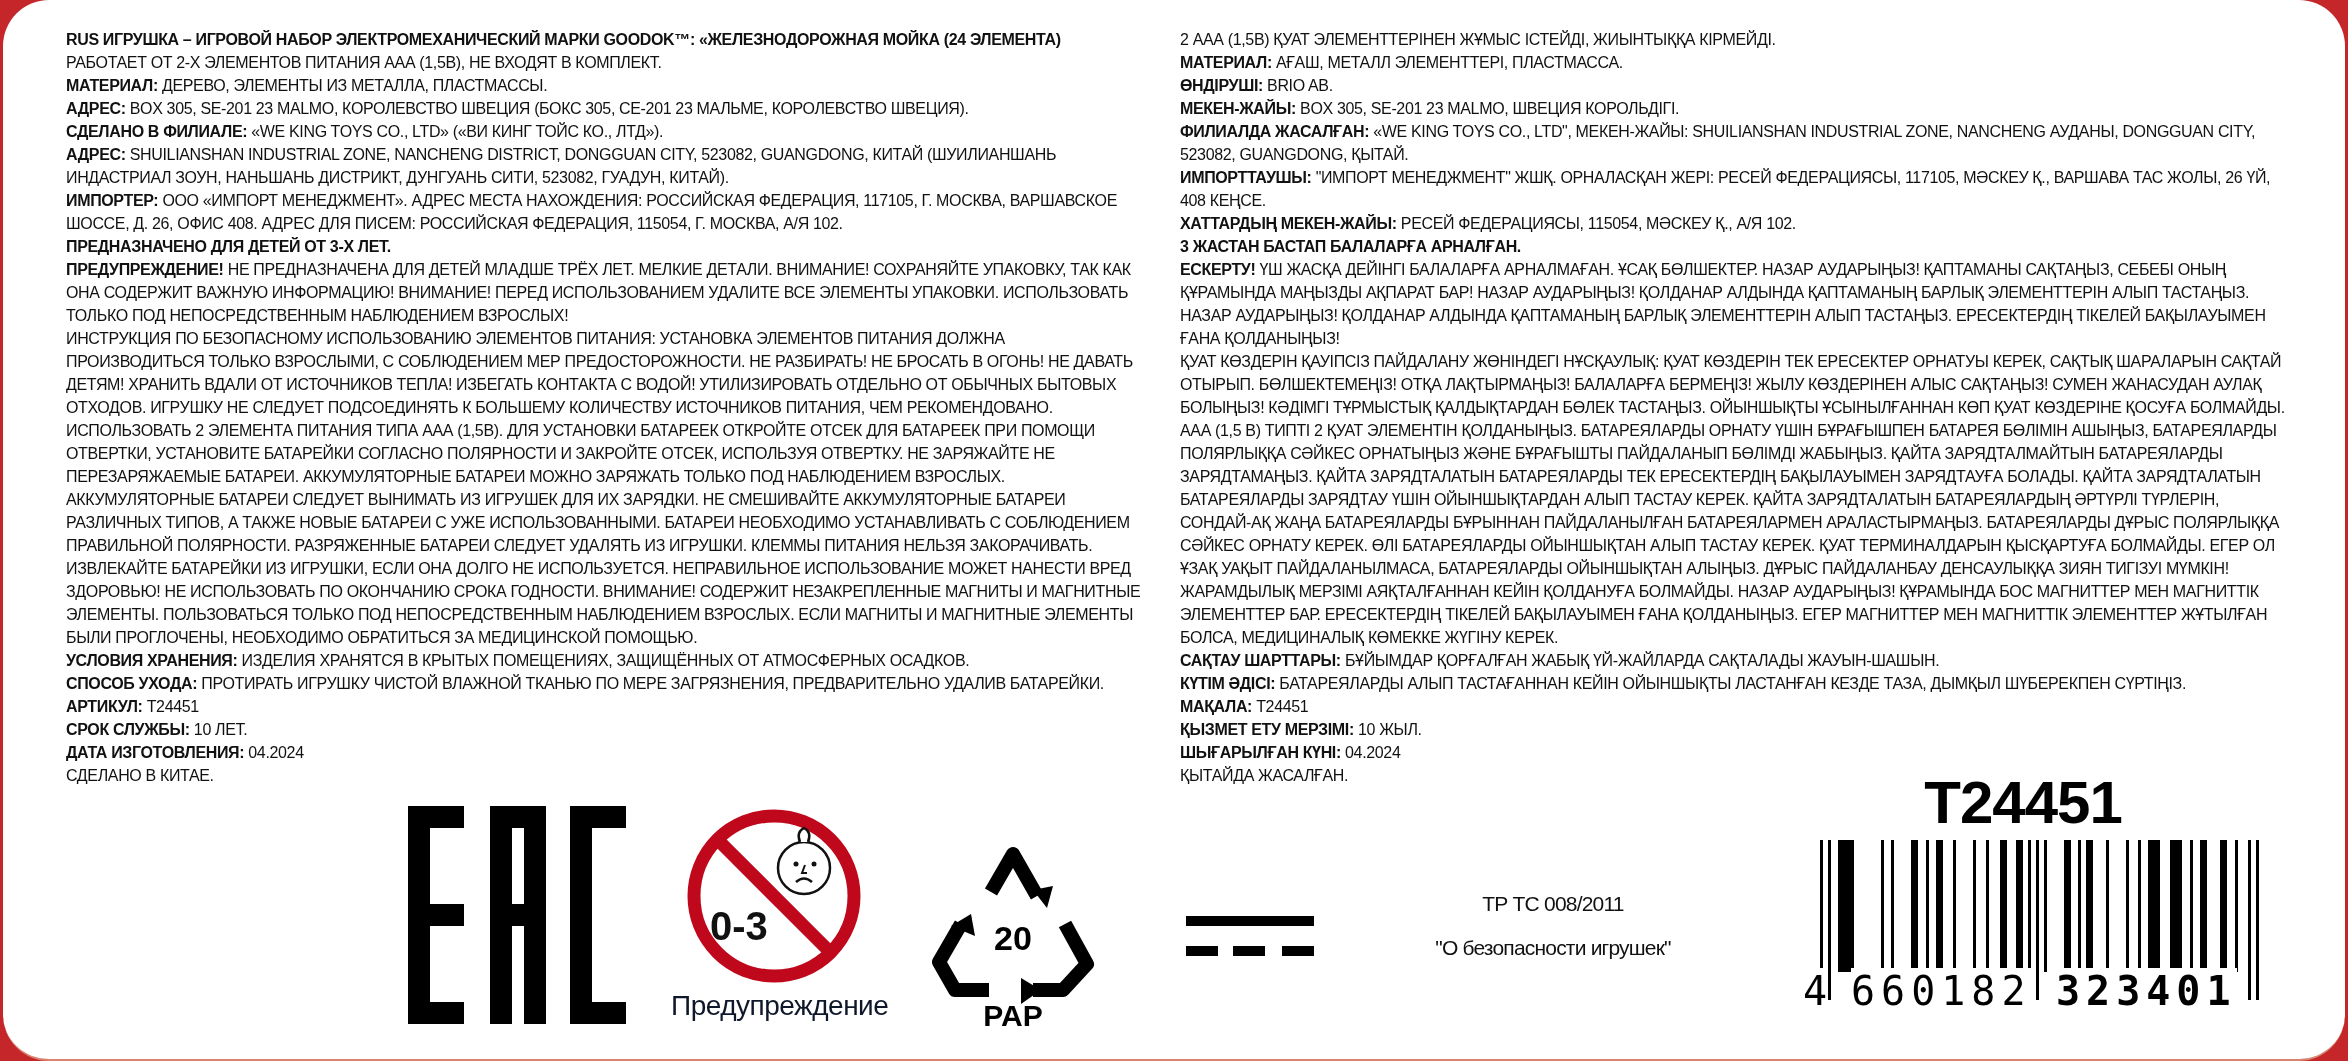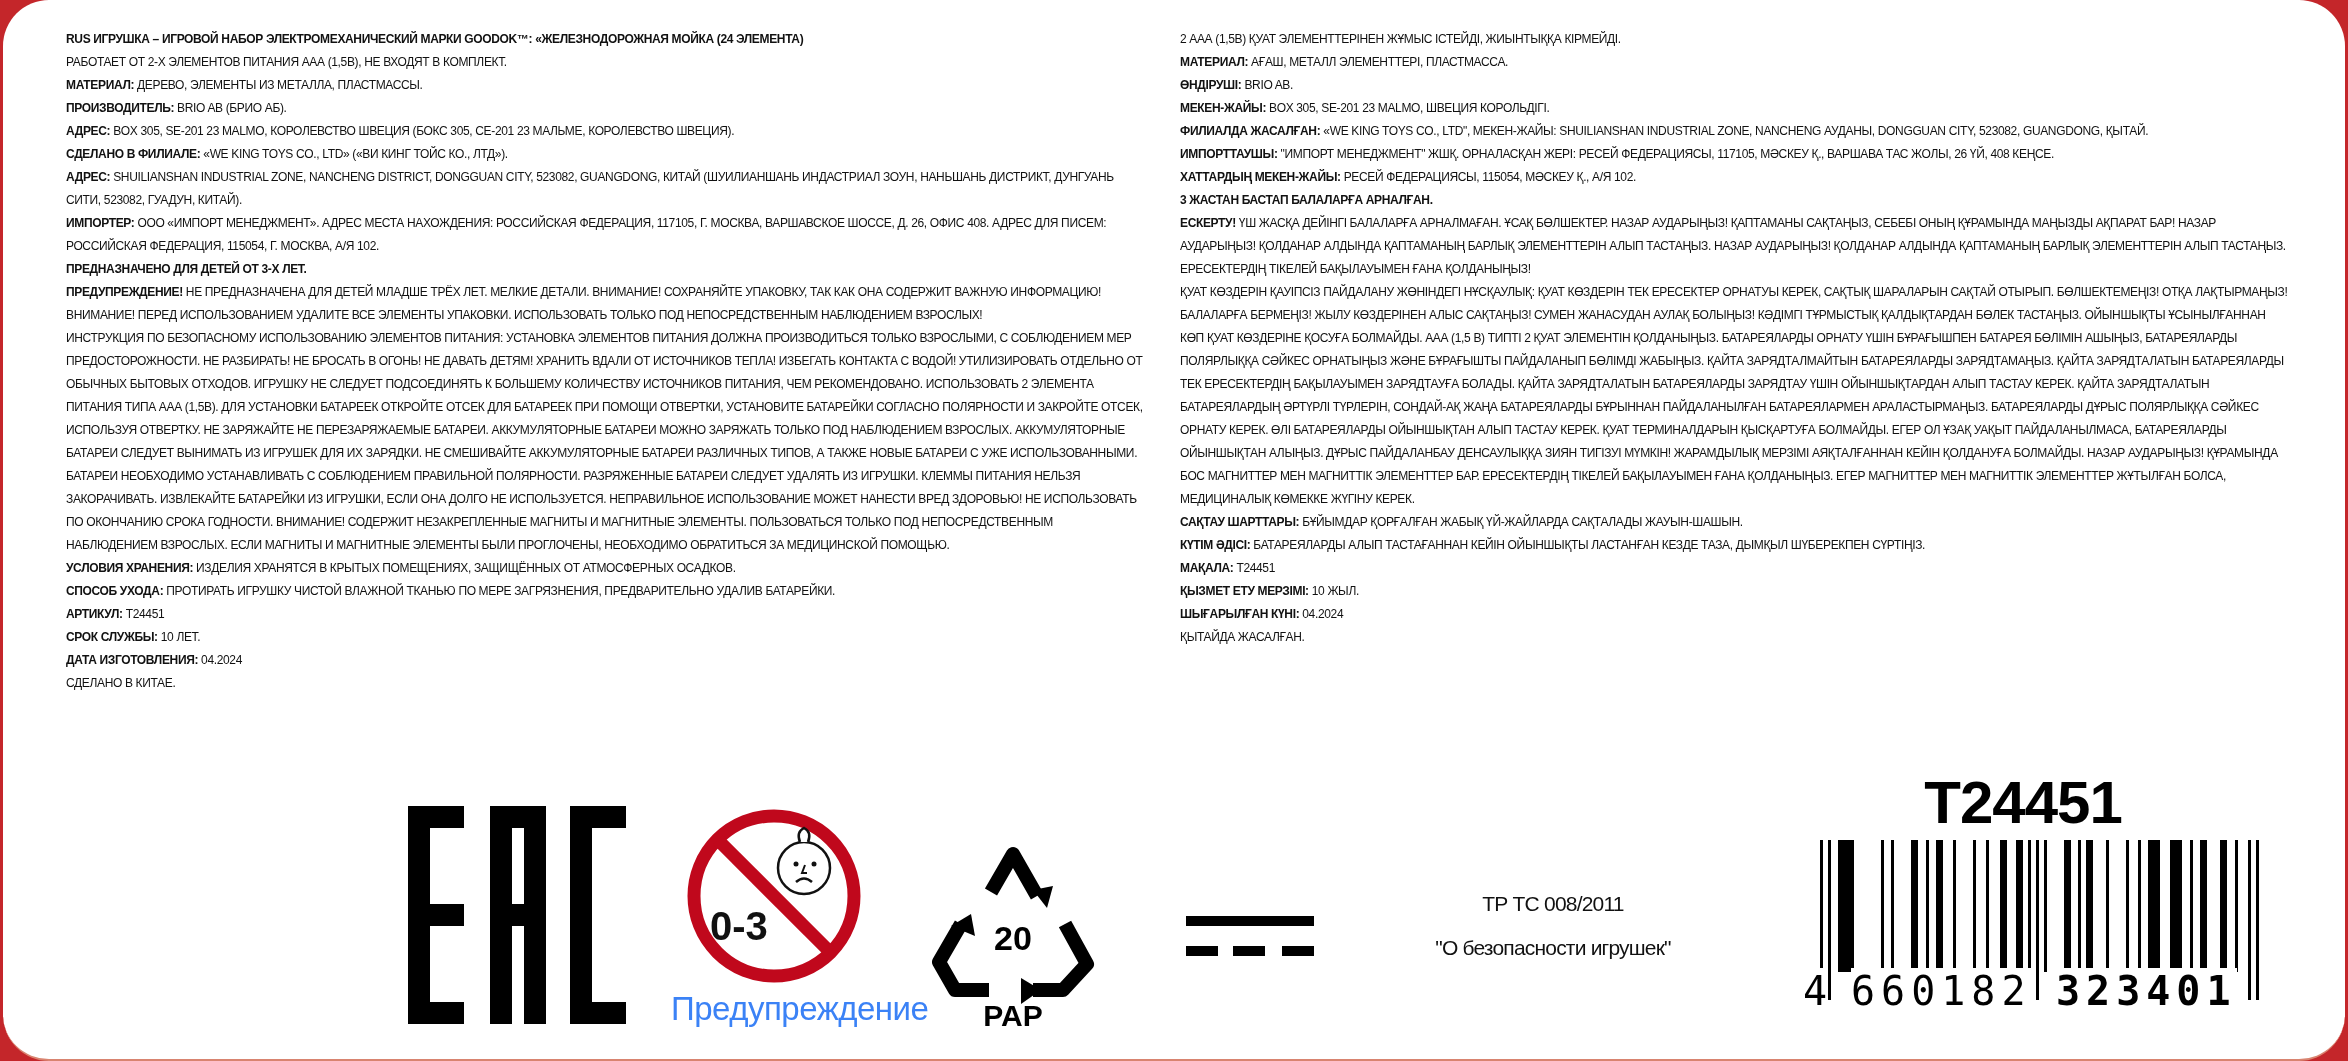--- a/index.html
+++ b/index.html
@@ -9,51 +9,50 @@
     font-family:"Liberation Sans", sans-serif;
   }
   .card {
     position:absolute; left:3px; top:0; width:2342px; height:1059px;
     background:#ffffff; border-radius:46px;
     border-bottom:2px solid #d98470;
   }
   .col {
     position:absolute; top:28px;
     font-family:"Liberation Sans Narrow","Liberation Sans", sans-serif;
-    font-size:12px; line-height:23px; color:#111;
+    font-size:16px; line-height:23px; color:#111;
     letter-spacing:-0.35px;
     transform-origin:0 0;
   }
   .col.ru { left:63px; width:1080px; }
   .col.kz { left:1177px; width:1110px; }
   .col p { margin:0; }
   .col b { font-weight:bold; }
   .eac { position:absolute; left:405px; top:806px; width:218px; height:218px; }
   .nokids { position:absolute; left:683px; top:808px; width:176px; height:176px; }
   .nokids-label { position:absolute; left:668px; top:990px; width:210px; text-align:center;
-    font-family:"Liberation Sans Narrow","Liberation Sans", sans-serif; font-size:33px; color:#3b82f6; letter-spacing:-0.5px; }
+    font-family:"Liberation Sans Narrow","Liberation Sans", sans-serif; font-size:28px; color:#0f172a; letter-spacing:-0.5px; }
   .recycle { position:absolute; left:926px; top:840px; width:168px; height:190px; }
   .dc-symbol { position:absolute; left:1183px; top:910px; width:128px; height:52px; }
   .tr-text { position:absolute; left:1330px; top:882px; width:440px; text-align:center;
     font-family:"Liberation Sans", sans-serif; font-size:21px; line-height:44px; color:#111; letter-spacing:-0.8px; }
   .art-big { position:absolute; left:1900px; top:768px; width:240px; text-align:center;
     font-family:"Liberation Sans", sans-serif; font-weight:bold; font-size:60px; color:#000; letter-spacing:-1px; }
   .barcode { position:absolute; left:1795px; top:840px; width:480px; height:172px; }
   .barcode-digits { position:absolute; top:968px; font-family:"DejaVu Sans Mono", monospace; font-size:40px; color:#000; background:#fff; letter-spacing:0; }
 </style>
 </head>
 <body>
 
 <div class="card">
 
   <div class="col ru">
     <p><b>RUS ИГРУШКА – ИГРОВОЙ НАБОР ЭЛЕКТРОМЕХАНИЧЕСКИЙ МАРКИ GOODOK™: «ЖЕЛЕЗНОДОРОЖНАЯ МОЙКА (24 ЭЛЕМЕНТА)</b></p>
     <p>РАБОТАЕТ ОТ 2-Х ЭЛЕМЕНТОВ ПИТАНИЯ ААА (1,5В), НЕ ВХОДЯТ В КОМПЛЕКТ.</p>
     <p><b>МАТЕРИАЛ:</b><span> ДЕРЕВО, ЭЛЕМЕНТЫ ИЗ МЕТАЛЛА, ПЛАСТМАССЫ.</span></p>
-    <p><b>ПРОИЗВОДИТЕЛЬ:</b><span> BRIO AB (БРИО АБ).</span></p>
     <p><b>АДРЕС:</b><span> BOX 305, SE-201 23 MALMO, КОРОЛЕВСТВО ШВЕЦИЯ (БОКС 305, СЕ-201 23 МАЛЬМЕ, КОРОЛЕВСТВО ШВЕЦИЯ).</span></p>
     <p><b>СДЕЛАНО В ФИЛИАЛЕ:</b><span> «WE KING TOYS CO., LTD» («ВИ КИНГ ТОЙС КО., ЛТД»).</span></p>
     <p><b>АДРЕС:</b><span> SHUILIANSHAN INDUSTRIAL ZONE, NANCHENG DISTRICT, DONGGUAN CITY, 523082, GUANGDONG, КИТАЙ (ШУИЛИАНШАНЬ ИНДАСТРИАЛ ЗОУН, НАНЬШАНЬ ДИСТРИКТ, ДУНГУАНЬ СИТИ, 523082, ГУАДУН, КИТАЙ).</span></p>
     <p><b>ИМПОРТЕР:</b><span> ООО «ИМПОРТ МЕНЕДЖМЕНТ». АДРЕС МЕСТА НАХОЖДЕНИЯ: РОССИЙСКАЯ ФЕДЕРАЦИЯ, 117105, Г. МОСКВА, ВАРШАВСКОЕ ШОССЕ, Д. 26, ОФИС 408. АДРЕС ДЛЯ ПИСЕМ: РОССИЙСКАЯ ФЕДЕРАЦИЯ, 115054, Г. МОСКВА, А/Я 102.</span></p>
     <p><b>ПРЕДНАЗНАЧЕНО ДЛЯ ДЕТЕЙ ОТ 3-Х ЛЕТ.</b></p>
     <p><b>ПРЕДУПРЕЖДЕНИЕ!</b><span> НЕ ПРЕДНАЗНАЧЕНА ДЛЯ ДЕТЕЙ МЛАДШЕ ТРЁХ ЛЕТ. МЕЛКИЕ ДЕТАЛИ. ВНИМАНИЕ! СОХРАНЯЙТЕ УПАКОВКУ, ТАК КАК ОНА СОДЕРЖИТ ВАЖНУЮ ИНФОРМАЦИЮ! ВНИМАНИЕ! ПЕРЕД ИСПОЛЬЗОВАНИЕМ УДАЛИТЕ ВСЕ ЭЛЕМЕНТЫ УПАКОВКИ. ИСПОЛЬЗОВАТЬ ТОЛЬКО ПОД НЕПОСРЕДСТВЕННЫМ НАБЛЮДЕНИЕМ ВЗРОСЛЫХ!</span></p>
     <p>ИНСТРУКЦИЯ ПО БЕЗОПАСНОМУ ИСПОЛЬЗОВАНИЮ ЭЛЕМЕНТОВ ПИТАНИЯ: УСТАНОВКА ЭЛЕМЕНТОВ ПИТАНИЯ ДОЛЖНА ПРОИЗВОДИТЬСЯ ТОЛЬКО ВЗРОСЛЫМИ, С СОБЛЮДЕНИЕМ МЕР ПРЕДОСТОРОЖНОСТИ. НЕ РАЗБИРАТЬ! НЕ БРОСАТЬ В ОГОНЬ! НЕ ДАВАТЬ ДЕТЯМ! ХРАНИТЬ ВДАЛИ ОТ ИСТОЧНИКОВ ТЕПЛА! ИЗБЕГАТЬ КОНТАКТА С ВОДОЙ! УТИЛИЗИРОВАТЬ ОТДЕЛЬНО ОТ ОБЫЧНЫХ БЫТОВЫХ ОТХОДОВ. ИГРУШКУ НЕ СЛЕДУЕТ ПОДСОЕДИНЯТЬ К БОЛЬШЕМУ КОЛИЧЕСТВУ ИСТОЧНИКОВ ПИТАНИЯ, ЧЕМ РЕКОМЕНДОВАНО. ИСПОЛЬЗОВАТЬ 2 ЭЛЕМЕНТА ПИТАНИЯ ТИПА ААА (1,5В). ДЛЯ УСТАНОВКИ БАТАРЕЕК ОТКРОЙТЕ ОТСЕК ДЛЯ БАТАРЕЕК ПРИ ПОМОЩИ ОТВЕРТКИ, УСТАНОВИТЕ БАТАРЕЙКИ СОГЛАСНО ПОЛЯРНОСТИ И ЗАКРОЙТЕ ОТСЕК, ИСПОЛЬЗУЯ ОТВЕРТКУ. НЕ ЗАРЯЖАЙТЕ НЕ ПЕРЕЗАРЯЖАЕМЫЕ БАТАРЕИ. АККУМУЛЯТОРНЫЕ БАТАРЕИ МОЖНО ЗАРЯЖАТЬ ТОЛЬКО ПОД НАБЛЮДЕНИЕМ ВЗРОСЛЫХ. АККУМУЛЯТОРНЫЕ БАТАРЕИ СЛЕДУЕТ ВЫНИМАТЬ ИЗ ИГРУШЕК ДЛЯ ИХ ЗАРЯДКИ. НЕ СМЕШИВАЙТЕ АККУМУЛЯТОРНЫЕ БАТАРЕИ РАЗЛИЧНЫХ ТИПОВ, А ТАКЖЕ НОВЫЕ БАТАРЕИ С УЖЕ ИСПОЛЬЗОВАННЫМИ. БАТАРЕИ НЕОБХОДИМО УСТАНАВЛИВАТЬ С СОБЛЮДЕНИЕМ ПРАВИЛЬНОЙ ПОЛЯРНОСТИ. РАЗРЯЖЕННЫЕ БАТАРЕИ СЛЕДУЕТ УДАЛЯТЬ ИЗ ИГРУШКИ. КЛЕММЫ ПИТАНИЯ НЕЛЬЗЯ ЗАКОРАЧИВАТЬ. ИЗВЛЕКАЙТЕ БАТАРЕЙКИ ИЗ ИГРУШКИ, ЕСЛИ ОНА ДОЛГО НЕ ИСПОЛЬЗУЕТСЯ. НЕПРАВИЛЬНОЕ ИСПОЛЬЗОВАНИЕ МОЖЕТ НАНЕСТИ ВРЕД ЗДОРОВЬЮ! НЕ ИСПОЛЬЗОВАТЬ ПО ОКОНЧАНИЮ СРОКА ГОДНОСТИ. ВНИМАНИЕ! СОДЕРЖИТ НЕЗАКРЕПЛЕННЫЕ МАГНИТЫ И МАГНИТНЫЕ ЭЛЕМЕНТЫ. ПОЛЬЗОВАТЬСЯ ТОЛЬКО ПОД НЕПОСРЕДСТВЕННЫМ НАБЛЮДЕНИЕМ ВЗРОСЛЫХ. ЕСЛИ МАГНИТЫ И МАГНИТНЫЕ ЭЛЕМЕНТЫ БЫЛИ ПРОГЛОЧЕНЫ, НЕОБХОДИМО ОБРАТИТЬСЯ ЗА МЕДИЦИНСКОЙ ПОМОЩЬЮ.</p>
     <p><b>УСЛОВИЯ ХРАНЕНИЯ:</b><span> ИЗДЕЛИЯ ХРАНЯТСЯ В КРЫТЫХ ПОМЕЩЕНИЯХ, ЗАЩИЩЁННЫХ ОТ АТМОСФЕРНЫХ ОСАДКОВ.</span></p>
     <p><b>СПОСОБ УХОДА:</b><span> ПРОТИРАТЬ ИГРУШКУ ЧИСТОЙ ВЛАЖНОЙ ТКАНЬЮ ПО МЕРЕ ЗАГРЯЗНЕНИЯ, ПРЕДВАРИТЕЛЬНО УДАЛИВ БАТАРЕЙКИ.</span></p>
     <p><b>АРТИКУЛ:</b><span> T24451</span></p>

